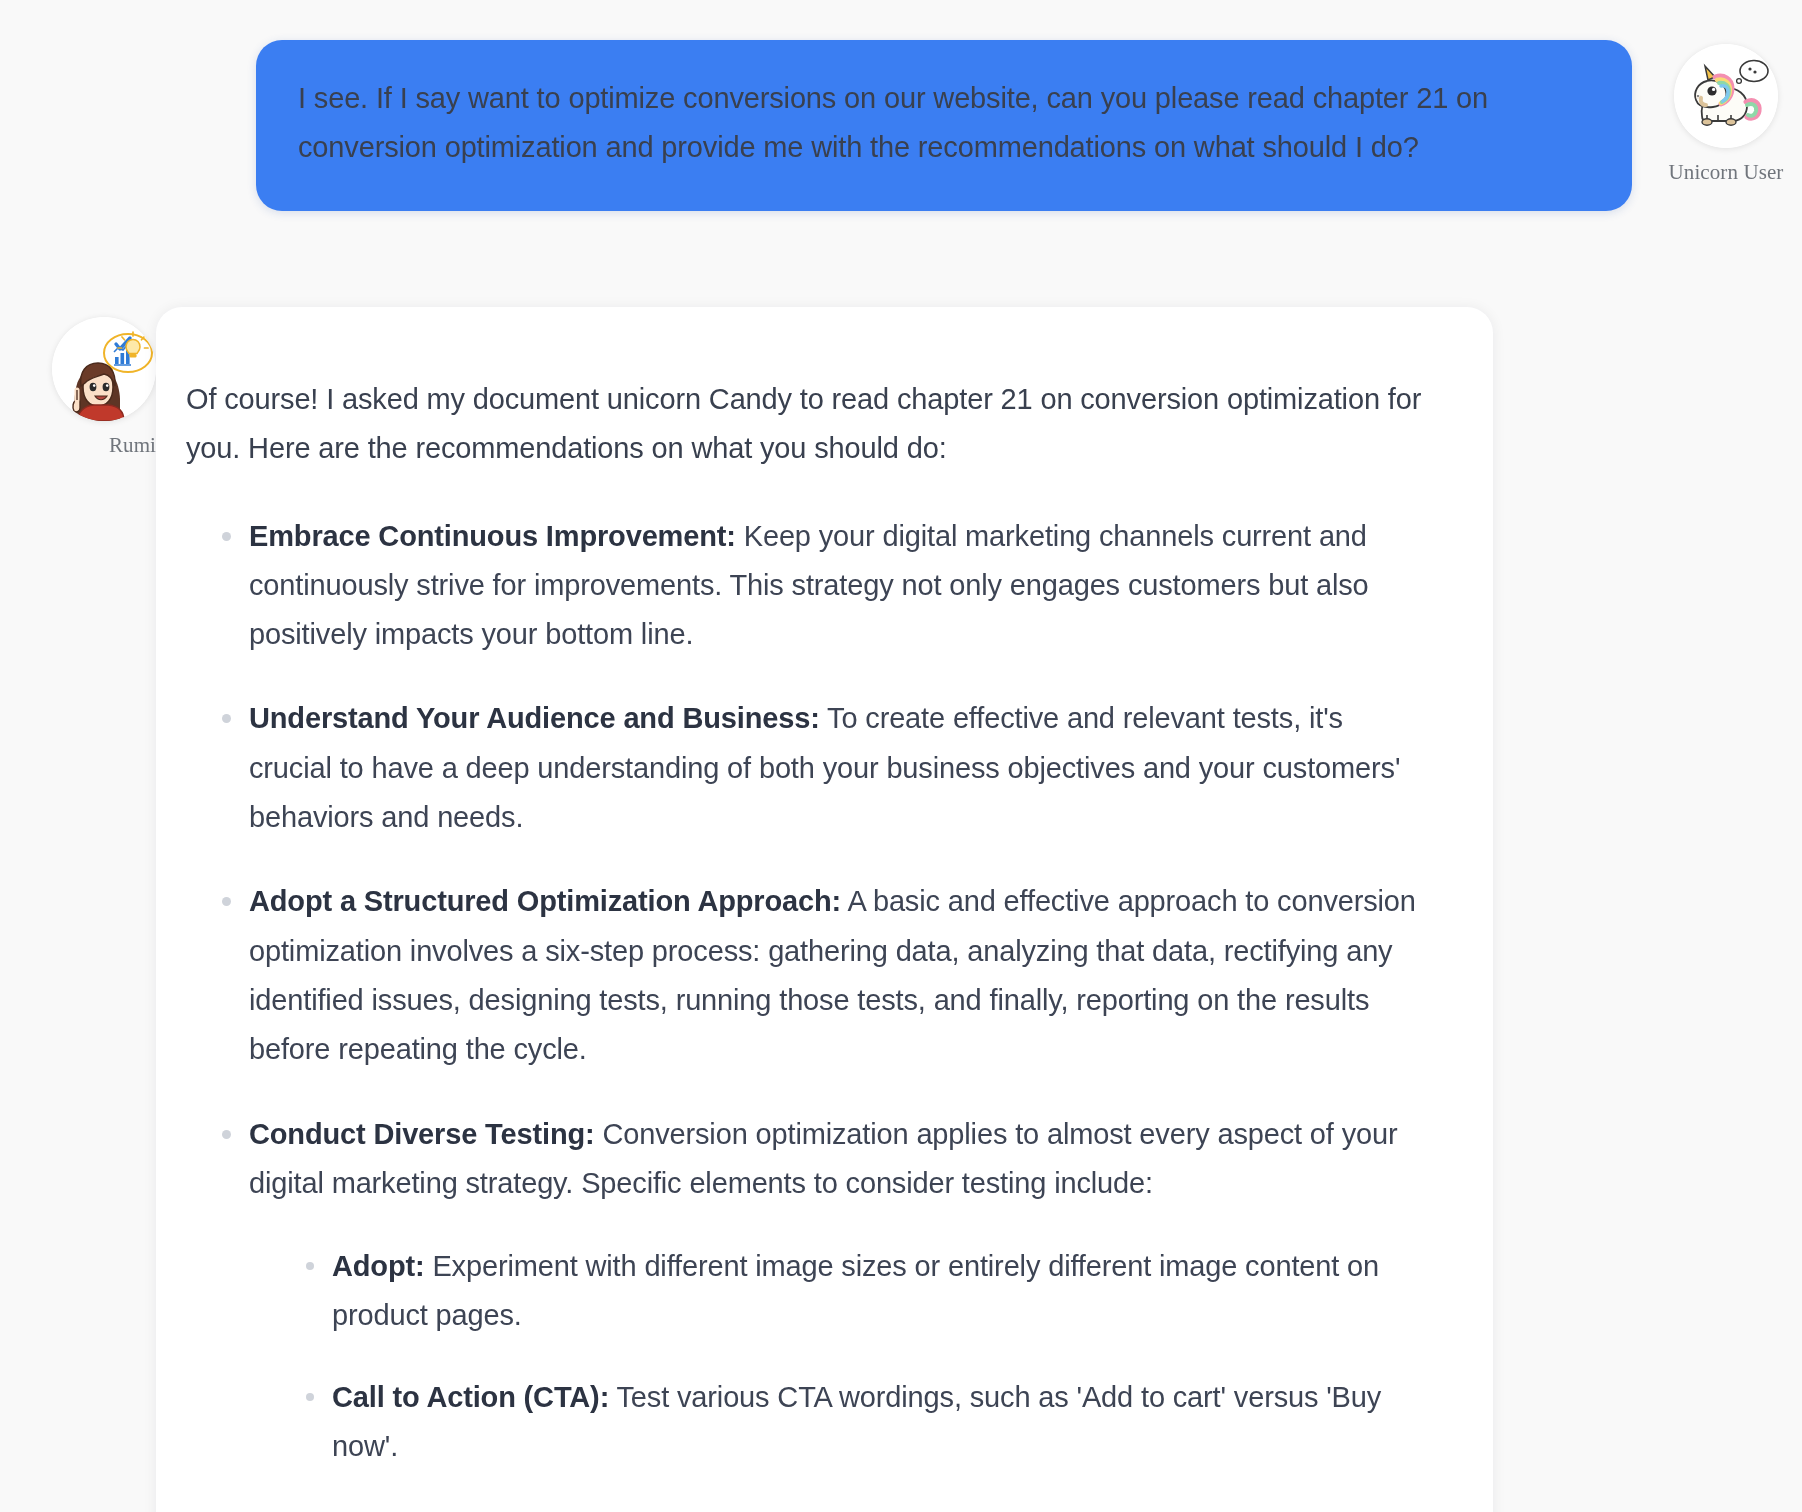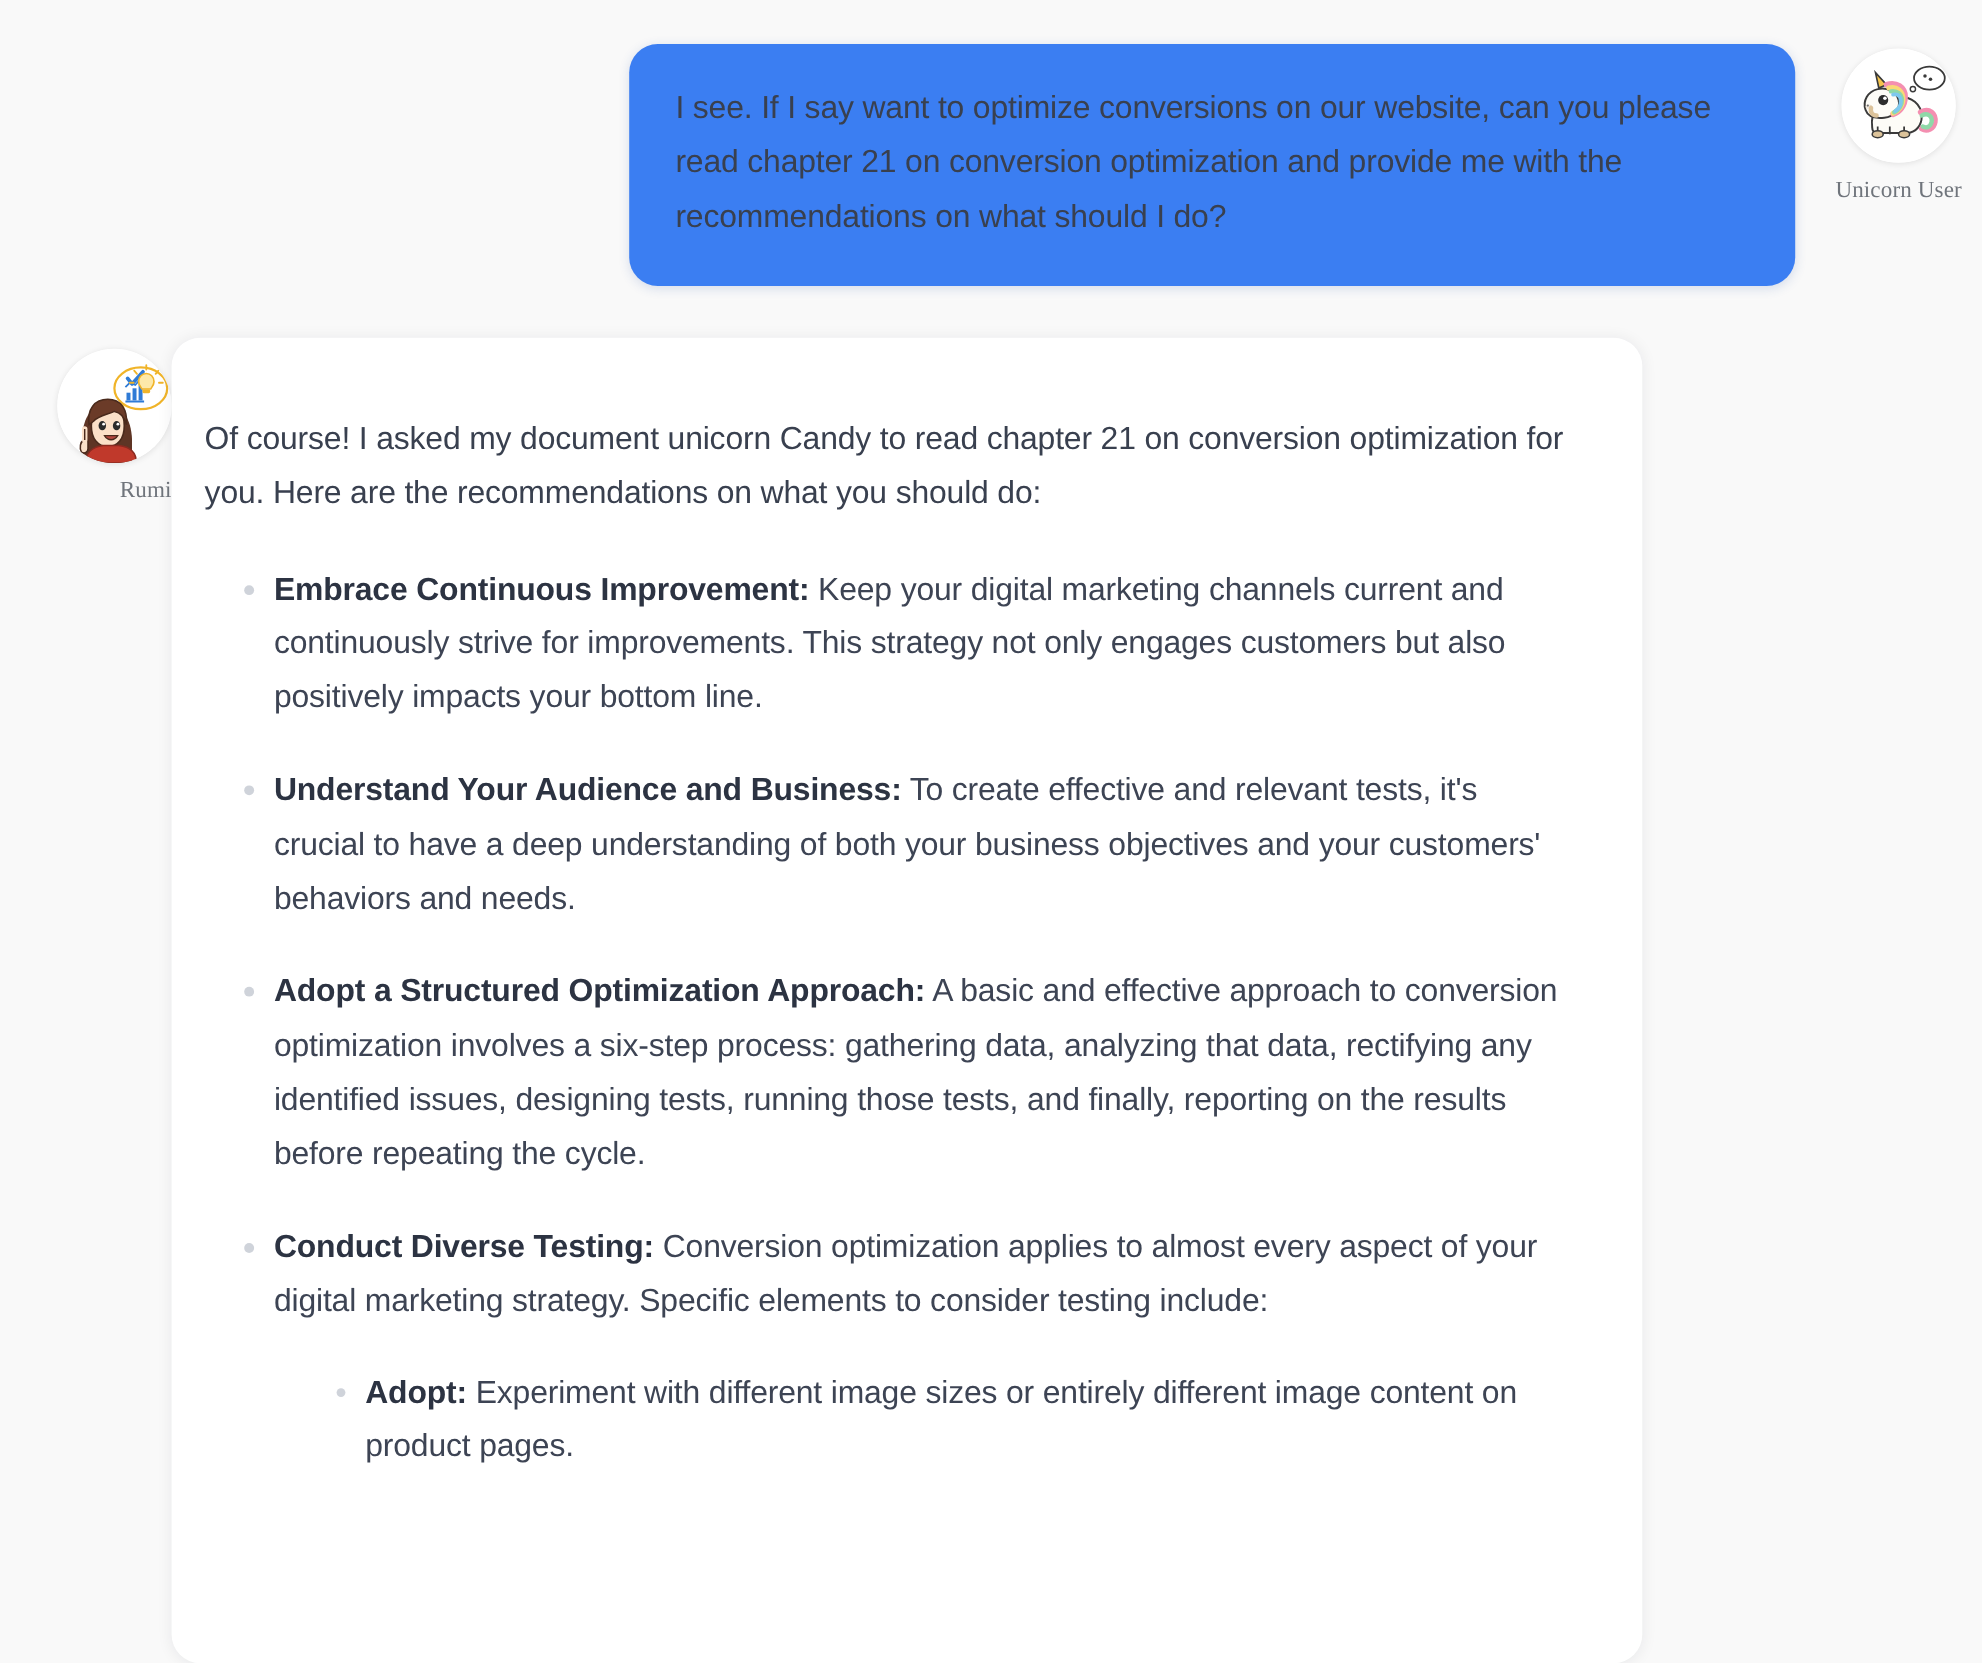--- a/index.html
+++ b/index.html
@@ -25,21 +25,21 @@
     display: flex;
     justify-content: flex-end;
     align-items: flex-start;
   }
 
   .user-bubble {
     background: #3b7ef2;
     color: #ffffff;
     border-radius: 26px;
     padding: 34px 42px 38px 42px;
-    width: 1060px;
+    width: 1376px;
     font-size: 29px;
     line-height: 1.52;
     letter-spacing: -0.1px;
     box-shadow: 0 2px 10px rgba(40,80,170,0.16);
   }
 
   .user-meta {
     width: 152px;
     margin-left: 18px;
     display: flex;
@@ -268,18 +268,21 @@
         <span class="lead">Adopt a Structured Optimization Approach:</span><span class="body-txt"> A basic and effective approach to conversion optimization involves a six-step process: gathering data, analyzing that data, rectifying any identified issues, designing tests, running those tests, and finally, reporting on the results before repeating the cycle.</span>
       </li>
 
       <li>
         <span class="lead">Conduct Diverse Testing:</span><span class="body-txt"> Conversion optimization applies to almost every aspect of your digital marketing strategy. Specific elements to consider testing include:</span>
 
         <ul class="sub-bullets">
           <li>
             <span class="lead">Adopt:</span><span class="body-txt"> Experiment with different image sizes or entirely different image content on product pages.</span>
           </li>
+          <li>
+            <span class="lead">Call to Action (CTA):</span><span class="body-txt"> Test various CTA wordings, such as 'Add to cart' versus 'Buy now'.</span>
+          </li>
         </ul>
       </li>
 
     </ul>
   </div>
 </div>
 
 </body></html>

